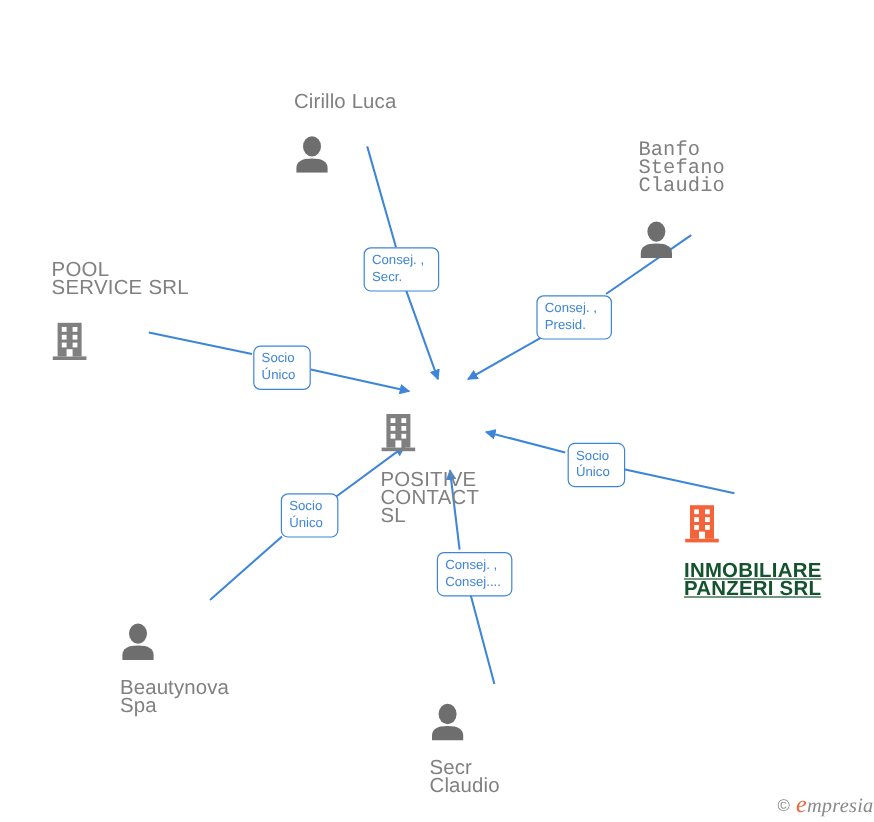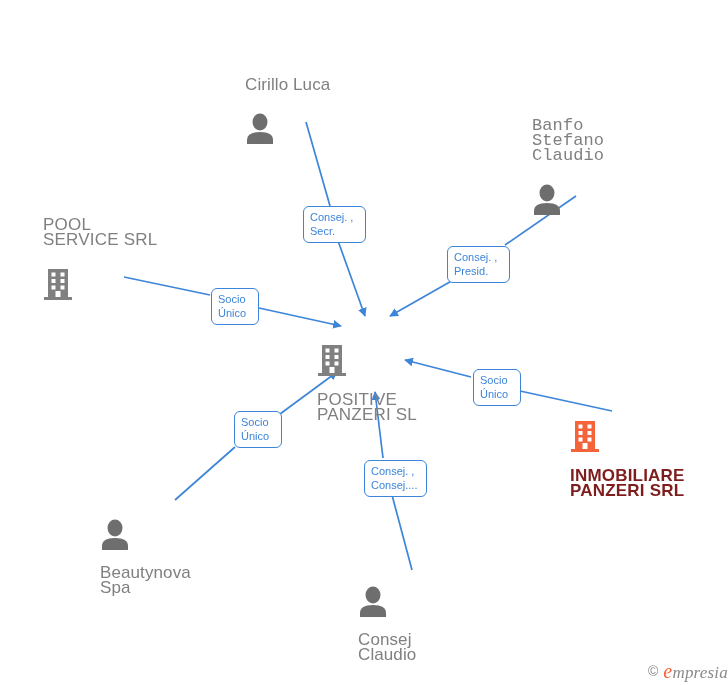--- a/index.html
+++ b/index.html
@@ -136,21 +136,21 @@
         <rect x="8.5" y="5.5" width="4" height="4" fill="#ffffff"></rect>
         <rect x="17.5" y="5.5" width="4" height="4" fill="#ffffff"></rect>
         <rect x="8.5" y="12" width="4" height="4" fill="#ffffff"></rect>
         <rect x="17.5" y="12" width="4" height="4" fill="#ffffff"></rect>
         <rect x="8.5" y="18.5" width="4" height="4" fill="#ffffff"></rect>
         <rect x="17.5" y="18.5" width="4" height="4" fill="#ffffff"></rect>
         <rect x="12.5" y="24" width="5" height="6" fill="#ffffff"></rect>
       </svg>
     </span>
     <span class="node-label">POSITIVE
-PANZERI  SL</span>
+CONTACT  SL</span>
   </div>
 
   <div class="node node-person" style="left:245px; top:62px; width:120px;">
     <span class="node-label">Cirillo Luca</span>
     <span class="icon-wrap">
       <svg width="30" height="32" viewBox="0 0 30 32" style="margin-top:5px;">
         <ellipse cx="15" cy="10" rx="7.5" ry="8.5" fill="#6e6e6e"></ellipse>
         <path d="M 2 32 L 2 28 Q 2 20 15 20 Q 28 20 28 28 L 28 32 Z" fill="#6e6e6e"></path>
       </svg>
     </span>
@@ -193,42 +193,42 @@
         <rect x="1" y="30" width="28" height="3" fill="#f4633a"></rect>
         <rect x="8.5" y="5.5" width="4" height="4" fill="#ffffff"></rect>
         <rect x="17.5" y="5.5" width="4" height="4" fill="#ffffff"></rect>
         <rect x="8.5" y="12" width="4" height="4" fill="#ffffff"></rect>
         <rect x="17.5" y="12" width="4" height="4" fill="#ffffff"></rect>
         <rect x="8.5" y="18.5" width="4" height="4" fill="#ffffff"></rect>
         <rect x="17.5" y="18.5" width="4" height="4" fill="#ffffff"></rect>
         <rect x="12.5" y="24" width="5" height="6" fill="#ffffff"></rect>
       </svg>
     </span>
-    <span class="node-label" style="font-weight:bold; color:#7f1d1d;">INMOBILIARE
+    <span class="node-label" style="font-weight:bold; color:#14532d;text-decoration:underline;">INMOBILIARE
 PANZERI SRL</span>
   </div>
 
   <div class="node node-person" style="left:100px; top:503px; width:120px;">
     <span class="icon-wrap">
       <svg width="30" height="32" viewBox="0 0 30 32">
         <ellipse cx="15" cy="10" rx="7.5" ry="8.5" fill="#6e6e6e"></ellipse>
         <path d="M 2 32 L 2 28 Q 2 20 15 20 Q 28 20 28 28 L 28 32 Z" fill="#6e6e6e"></path>
       </svg>
     </span>
     <span class="node-label">Beautynova Spa</span>
   </div>
 
   <div class="node node-person" style="left:358px; top:570px; width:110px;">
     <span class="icon-wrap">
       <svg width="30" height="32" viewBox="0 0 30 32">
         <ellipse cx="15" cy="10" rx="7.5" ry="8.5" fill="#6e6e6e"></ellipse>
         <path d="M 2 32 L 2 28 Q 2 20 15 20 Q 28 20 28 28 L 28 32 Z" fill="#6e6e6e"></path>
       </svg>
     </span>
-    <span class="node-label">Consej
+    <span class="node-label">Secr
 Claudio</span>
   </div>
 
   <div class="edge-label" style="left:303px; top:206px; width:63px;">Consej. ,
 Secr.</div>
 
   <div class="edge-label" style="left:447px; top:246px; width:63px;">Consej. ,
 Presid.</div>
 
   <div class="edge-label" style="left:211px; top:288px; width:48px;">Socio

